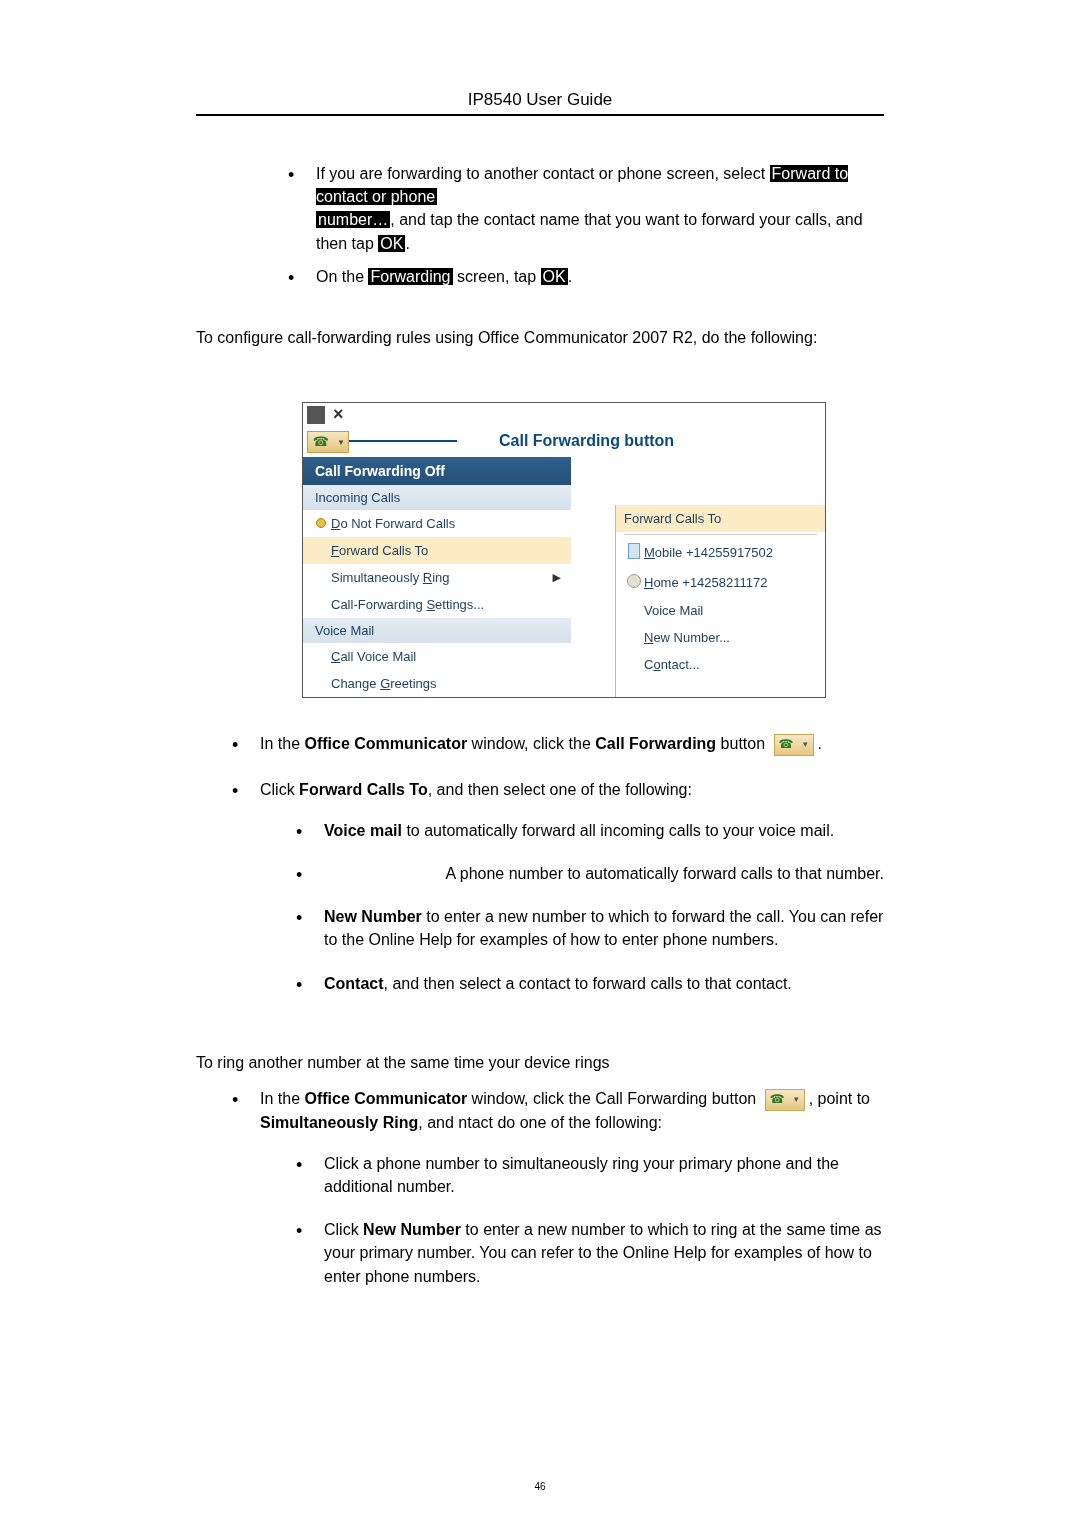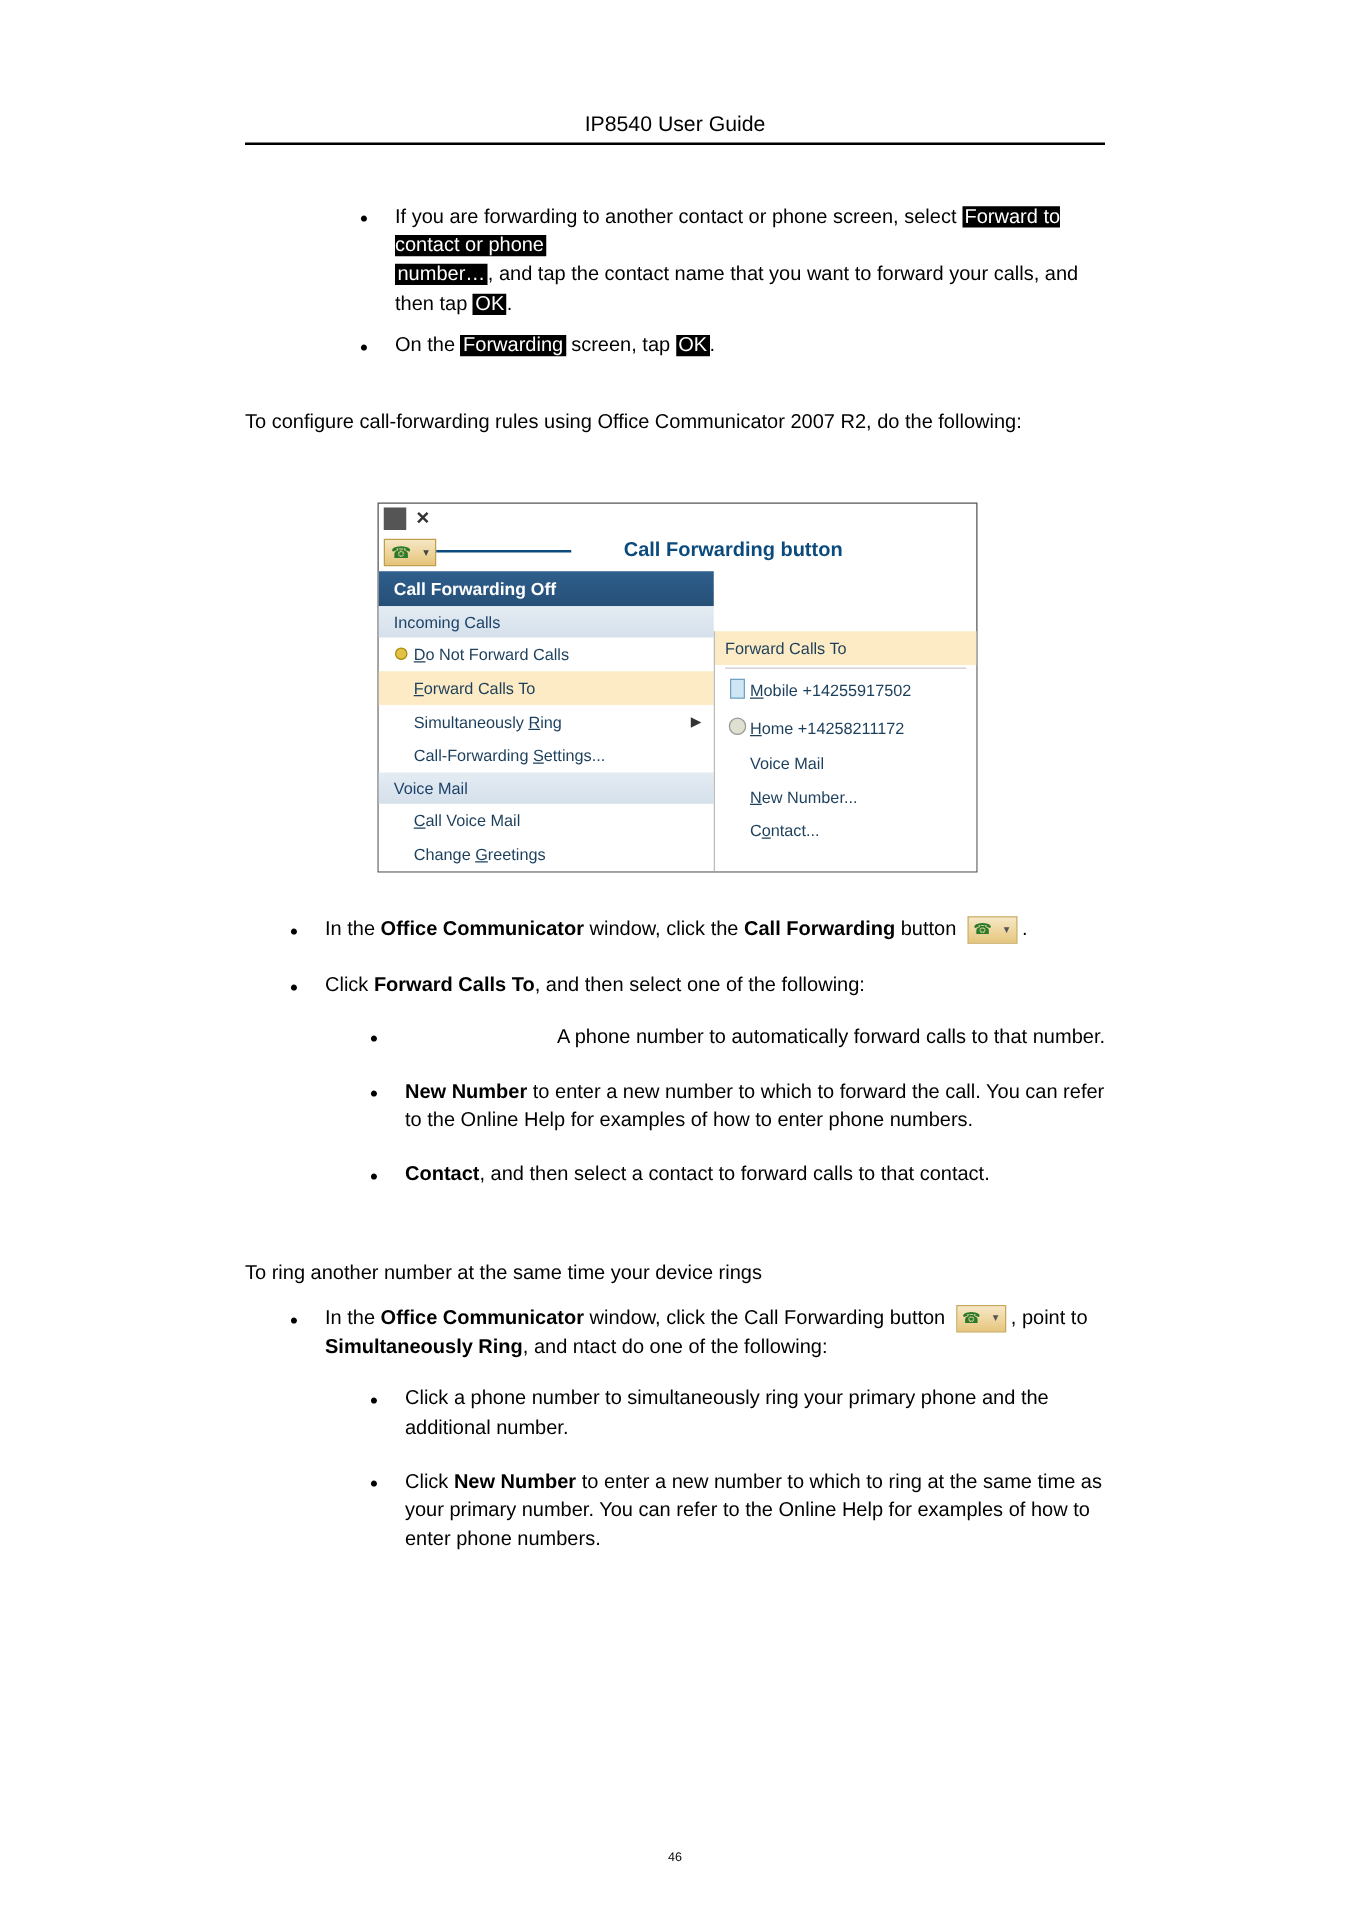--- a/index.html
+++ b/index.html
@@ -65,21 +65,21 @@
   .cf-button .phone { color: #2a7a2a; font-size: 13px;}
   .cf-button .arrow { color: #444; font-size: 9px; }
   .cf-label {
     font-size: 16px; font-weight: bold; color: #0a4a7d; margin-left: 34px;
     display: inline-block; vertical-align: middle;
   }
   .divider-line {
     height: 2px; width: 108px; background: #0a4a7d;
     display: inline-block; vertical-align: middle; margin-right: 8px;
   }
-  .menu-body { display: flex; }
+  .menu-body { display: flex; gap: 44px; }
   .menu-col { background: #fff; }
   .menu-col.left { width: 268px; }
   .menu-col.right { width: 210px; margin-top: 48px; border-left: 1px solid #bbb; }
   .menu-header {
     background: linear-gradient(#2f5f8d,#254f76);
     color: #fff; font-weight: bold; font-size: 14px;
     padding: 6px 12px;
   }
   .menu-section {
     background: linear-gradient(#e4ecf3,#d5e0eb);
@@ -212,20 +212,23 @@
   <ul class="bullet-list med-indent">
     <li class="bullet" style="margin-bottom:22px;">
       <span>In the </span><strong>Office Communicator</strong><span> window, click the </span><strong>Call Forwarding</strong><span> button </span><span class="inline-icon"></span><span>.</span>
     </li>
     <li class="bullet" style="margin-bottom:18px;">
       <span>Click </span><strong>Forward Calls To</strong><span>, and then select one of the following:</span>
     </li>
   </ul>
 
   <ul class="bullet-list med-indent2">
+    <li class="bullet" style="margin-bottom:20px;">
+      <strong>Voice mail</strong><span> to automatically forward all incoming calls to your voice mail.</span>
+    </li>
     <li class="bullet" style="margin-bottom:20px;text-align:right;">
       <span> A phone number to automatically forward calls to that number.</span>
     </li>
     <li class="bullet" style="margin-bottom:20px;">
       <strong>New Number</strong><span> to enter a new number to which to forward the call. You can refer to the Online Help for examples of how to enter phone numbers.</span>
     </li>
     <li class="bullet">
       <strong>Contact</strong><span>, and then select a contact to forward calls to that contact.</span>
     </li>
   </ul>

